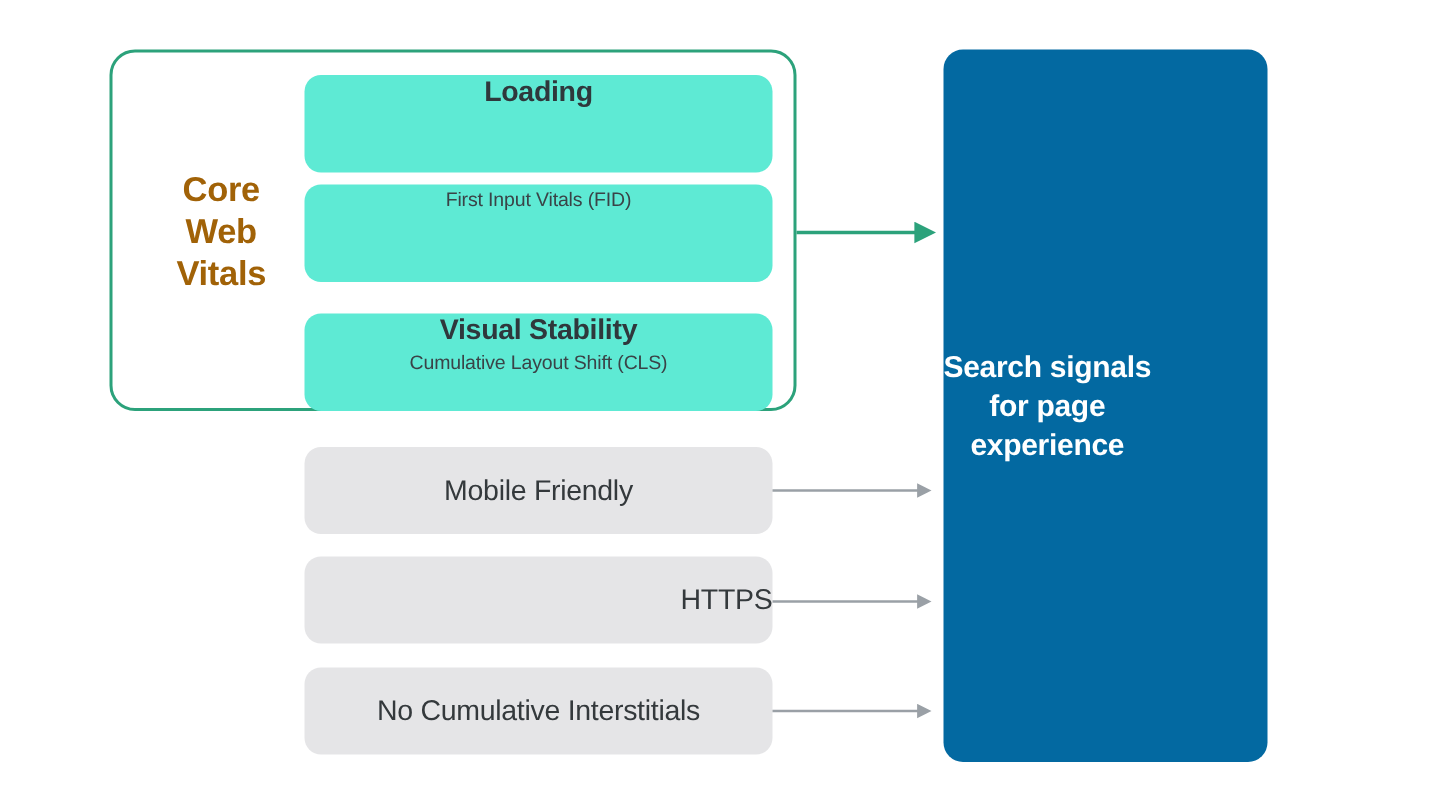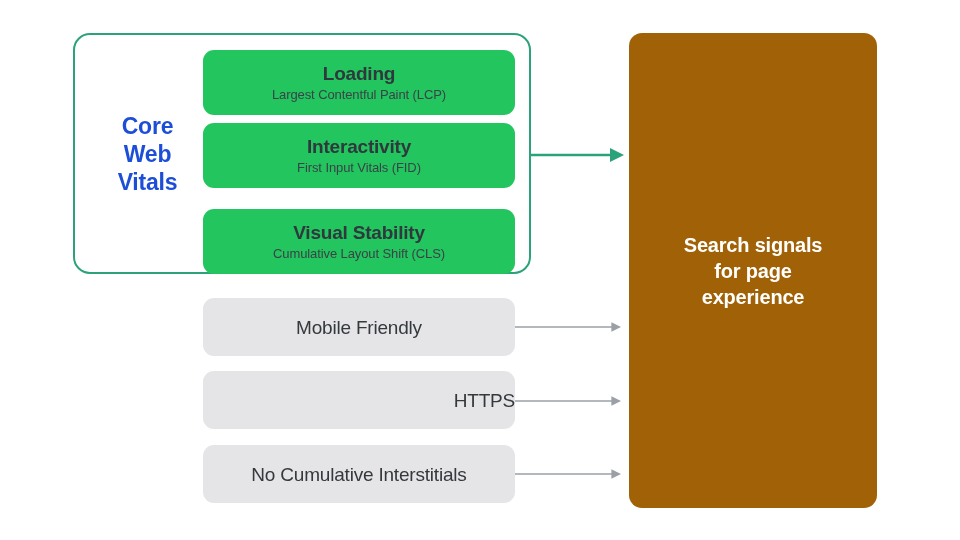--- a/index.html
+++ b/index.html
@@ -32,39 +32,38 @@
     border-radius: 17px;
     background: #ffffff;
   }
 
   .cwv-label {
     position: absolute;
     left: 100px;
     top: 112px;
     width: 95px;
     text-align: center;
-    color: #1d4ed8;
+    color: #a16207;
     font-size: 23px;
     font-weight: 700;
     line-height: 28px;
     letter-spacing: -0.2px;
   }
 
   
   .vital-card {
     position: absolute;
     left: 203px;
     width: 312px;
     height: 65px;
-    background: #22c55e;
+    background: #5eead4;
     border-radius: 11px;
     display: flex;
     flex-direction: column;
     align-items: center;
-    justify-content: center;
   }
   .vital-card.c1 { top: 50px; }
   .vital-card.c2 { top: 123px; }
   .vital-card.c3 { top: 197px; margin-top: 12px; }
 
   .vital-title {
     color: #2F383C;
     font-size: 19px;
     font-weight: 700;
     line-height: 23px;
@@ -101,27 +100,26 @@
     font-weight: 400;
     line-height: 23px;
     letter-spacing: -0.2px;
   }
 
   
   .blue-panel {
     position: absolute;
     left: 629px;
     top: 33px;
-    width: 248px;
+    width: 216px;
     height: 475px;
-    background: #a16207;
+    background: #0369a1;
     border-radius: 13px;
     display: flex;
     align-items: center;
-    justify-content: center;
   }
   .blue-text {
     color: #ffffff;
     font-size: 20px;
     font-weight: 700;
     line-height: 26px;
     text-align: center;
     letter-spacing: -0.2px;
     white-space: pre-line;
   }
@@ -145,25 +143,23 @@
 
   <div class="cwv-label">
     
     <span style="white-space:pre-line">Core
 Web
 Vitals</span>
   </div>
 
   <div class="vital-card c1">
     <div class="vital-title">Loading</div>
-    <div class="vital-sub">Largest Contentful Paint (LCP)</div>
   </div>
 
   <div class="vital-card c2">
-    <div class="vital-title">Interactivity</div>
     <div class="vital-sub">First Input Vitals (FID)</div>
   </div>
 
   <div class="vital-card c3">
     <div class="vital-title">Visual Stability</div>
     <div class="vital-sub">Cumulative Layout Shift (CLS)</div>
   </div>
 
   <div class="gray-card g1">
     <span class="gray-label">Mobile Friendly</span>

